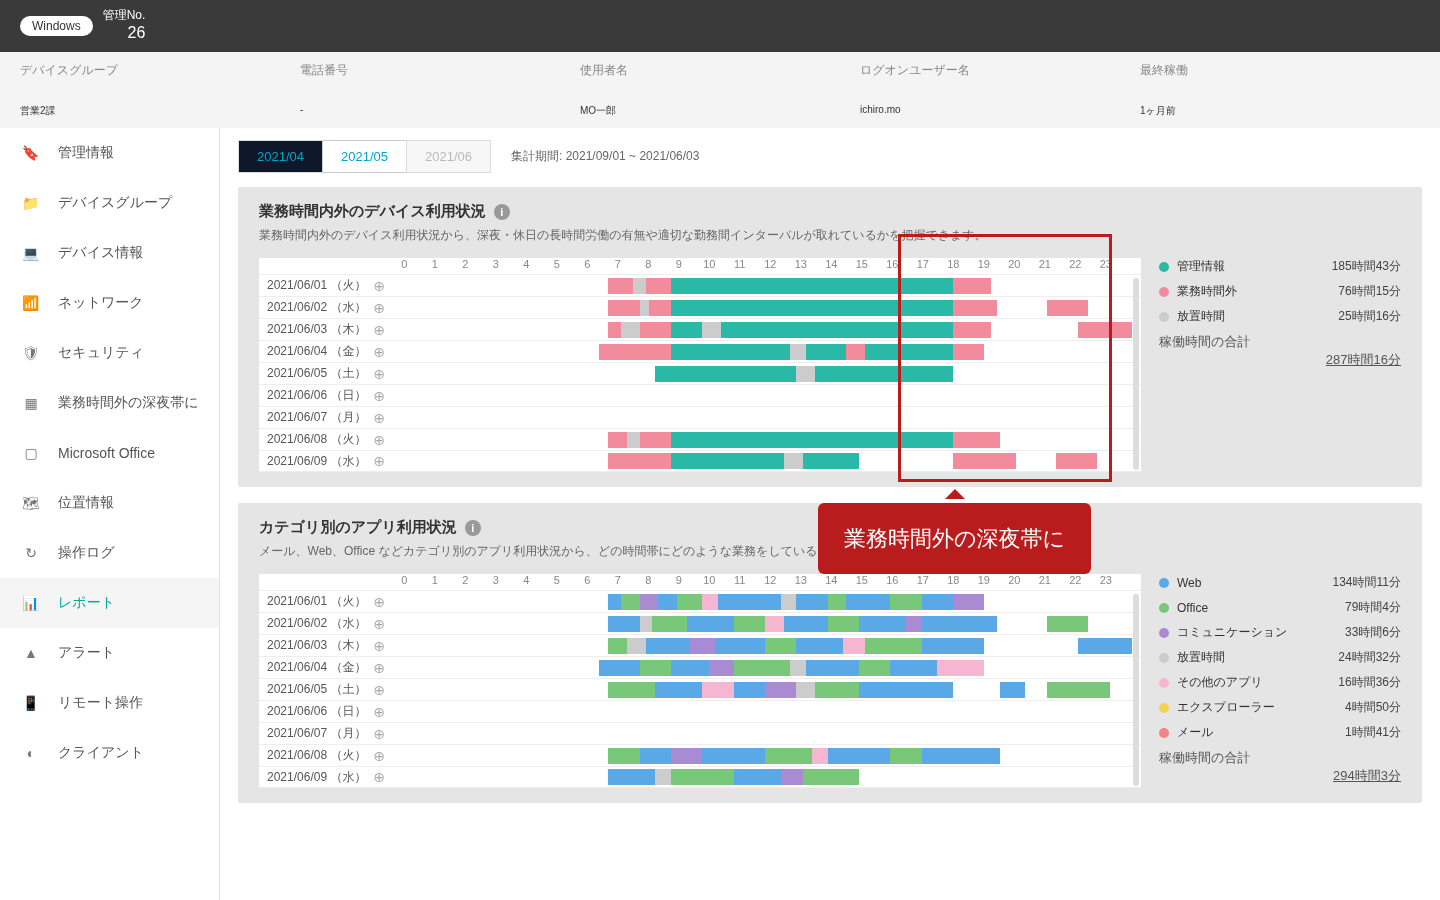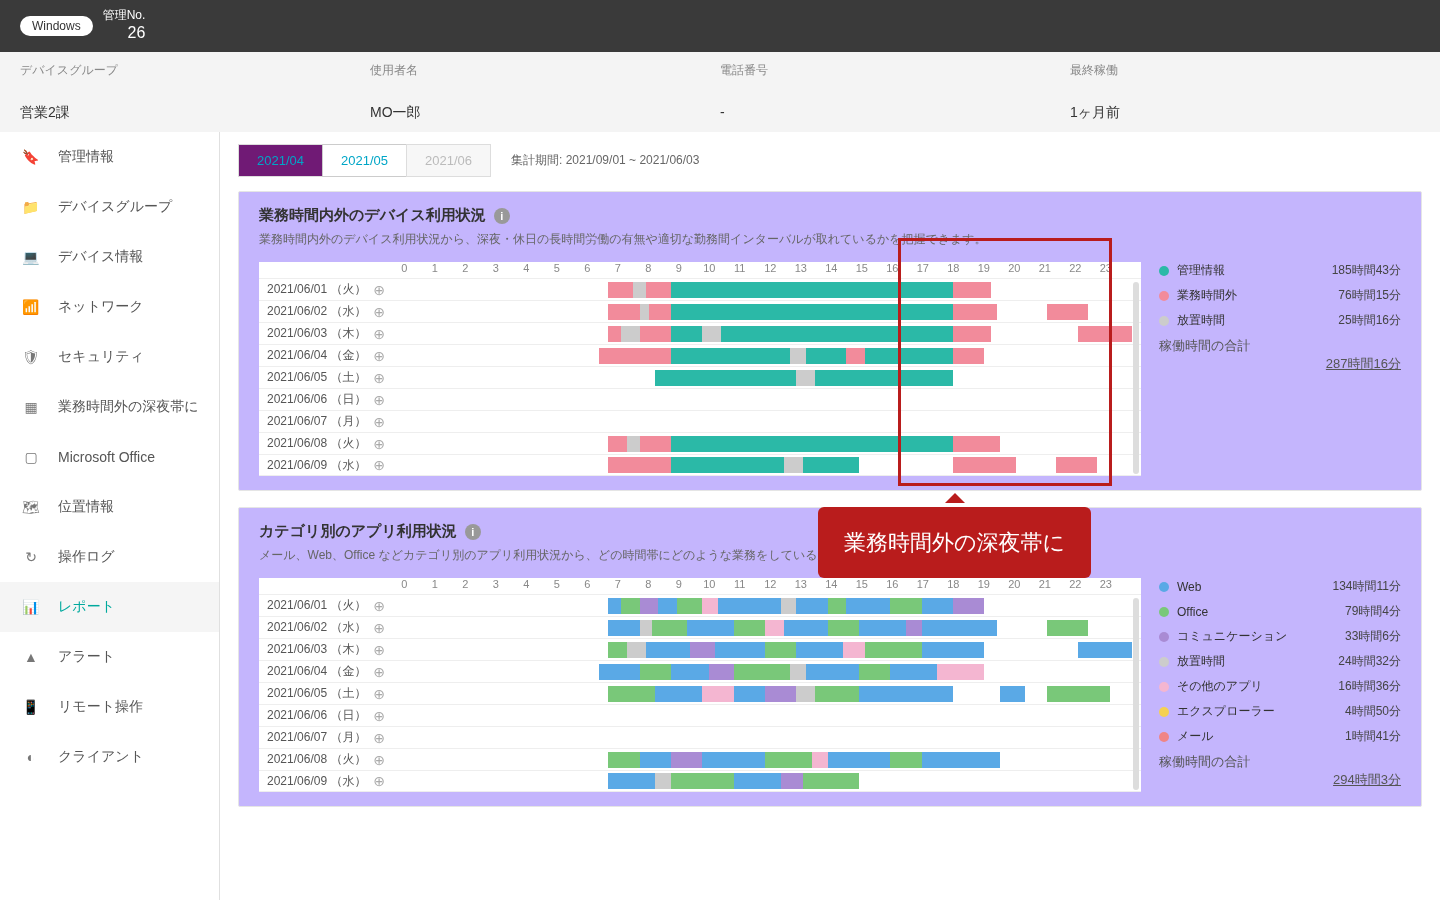--- a/index.html
+++ b/index.html
@@ -9,39 +9,39 @@
   .header { background: #3a3a3a; color: #fff; display: flex; align-items: center; padding: 8px 20px; height: 52px; }
   .os-badge { background: #fff; color: #333; border-radius: 12px; padding: 3px 12px; font-size: 12px; margin-right: 10px; }
   .page-title { font-size: 20px; flex: 1; }
   .mngno { text-align: right; font-size: 12px; line-height: 1.3; }
   .mngno .n { font-size: 16px; text-align: right; }
 
   
   .info-strip { display: flex; background: #f4f4f4; padding: 10px 20px; }
   .info-col { flex: 1; }
   .info-label { font-size: 12px; color: #888; margin-bottom: 2px; }
-  .info-value { font-size: 14px; margin-top: 25px; }
+  .info-value { font-size: 10px; margin-top: 25px; }
 
   
   .body { display: flex; height: calc(100% - 52px - 52px); }
   .sidebar { width: 220px; border-right: 1px solid #e0e0e0; background:#fff; }
   .side-item { display: flex; align-items: center; padding: 14px 20px; color: #555; cursor: pointer; font-size: 14px; }
   .side-item .ico { width: 22px; height: 22px; margin-right: 16px; display:inline-flex; align-items:center; justify-content:center; color:#777;}
   .side-item.active { color: #00a99d; background: #f5f5f5; }
   .side-item.active .ico { color:#00a99d; }
 
   .main { flex: 1; padding: 12px 18px 0 18px; background: #fff; overflow: hidden; }
   .tabs { display: flex; align-items: center; margin-bottom: 14px; }
-  .tab { padding: 8px 18px; border: 1px solid #ddd; background:#701a75; color:#00a6c7; cursor:pointer; font-size:13px; }
+  .tab { padding: 8px 18px; border: 1px solid #ddd; background:#0f172a; color:#00a6c7; cursor:pointer; font-size:13px; }
   .tab.inactive { color:#bbb; background:#f7f7f7; }
   .tab.active { background:#fff; color:#00a6c7; border-color:#ccc; }
   .tab + .tab { margin-left: -1px; }
   .period { margin-left: 20px; font-size: 12px; color:#666; }
 
-  .panel { background: #c4b5fd; border: 1px solid #e5e5e5; border-radius: 2px; margin-bottom: 16px; }
+  .panel { background: #e5e5e5; border: 1px solid #e5e5e5; border-radius: 2px; margin-bottom: 16px; }
   .panel-header { padding: 14px 20px 8px 20px; }
   .panel-title { font-size: 15px; font-weight: 600; display:flex; align-items:center; }
   .panel-desc { font-size: 12px; color: #666; margin-top: 6px; }
   .info-ico { display:inline-flex; width:16px; height:16px; border-radius:50%; background:#999; color:#fff; font-size:11px; align-items:center; justify-content:center; margin-left:8px; font-weight:bold;}
 
   .panel-body { padding: 6px 20px 14px 20px; display:flex; }
   .chart-area { background:#fff; flex:1; position:relative; }
   .hours-row { display:flex; padding-left:130px; font-size:11px; color:#888; margin-bottom:4px;}
   .hours-row span { width: 30.5px; text-align:center; }
   .tl-rows { }
@@ -83,26 +83,30 @@
     <div class="n">26</div>
   </div>
 </div>
 
 <div class="info-strip" id="info-strip">
     <div class="info-col">
       <div class="info-label">デバイスグループ</div>
       <div class="info-value">営業2課</div>
     </div>
     <div class="info-col">
+      <div class="info-label">電話番号</div>
+      <div class="info-value">-</div>
+    </div>
+    <div class="info-col">
       <div class="info-label">使用者名</div>
       <div class="info-value">MO一郎</div>
     </div>
     <div class="info-col">
-      <div class="info-label">電話番号</div>
-      <div class="info-value">-</div>
+      <div class="info-label">ログオンユーザー名</div>
+      <div class="info-value">ichiro.mo</div>
     </div>
     <div class="info-col">
       <div class="info-label">最終稼働</div>
       <div class="info-value">1ヶ月前</div>
     </div>
   </div>
 
 <div class="body">
 
   <div class="sidebar" id="sidebar">

